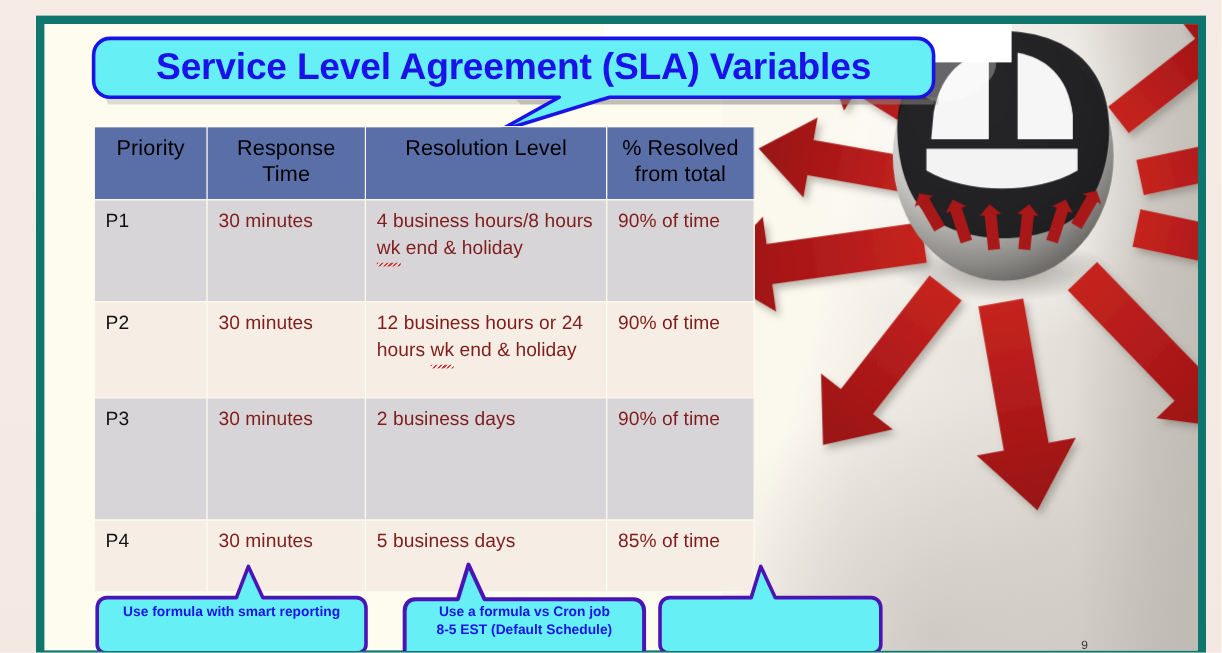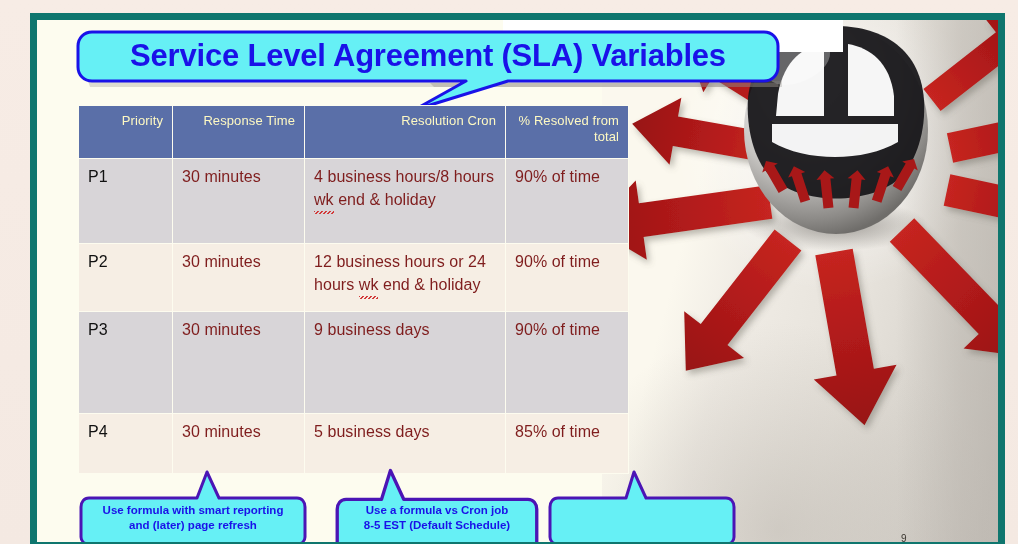--- a/index.html
+++ b/index.html
@@ -123,25 +123,25 @@
     font-family: "Liberation Sans", sans-serif;
   }
   .sla-table th, .sla-table td {
     border: 1px solid #fdfcef;
     vertical-align: top;
     padding: 7px 9px 9px 9px;
     box-sizing: border-box;
   }
   .sla-table thead th {
     background: #5a6fa8;
-    color: #fef9c3;
+    color: #000000;
     font-weight: normal;
-    font-size: 13px;
+    font-size: 18px;
     line-height: 1.22;
-    text-align: right;
+    text-align: center;
     height: 53px;
     letter-spacing: 0.1px;
   }
   .sla-table tbody td {
     font-size: 16px;
     line-height: 1.42;
     color: #7f1d1d;
     letter-spacing: 0.05px;
   }
   .sla-table tbody tr.row-odd td { background: #d8d5d8; }
@@ -149,21 +149,21 @@
   .sla-table tbody td.pri {
     font-weight: normal;
     color: #111111;
     font-size: 16px;
   }
   .col-pri   { width: 94px; }
   .col-resp  { width: 132px; }
   .col-reso  { width: 201px; }
   .col-pct   { width: 123px; }
   .r1 { height: 85px; }
-  .r2 { height: 68px; }
+  .r2 { height: 80px; }
   .r3 { height: 102px; }
   .r4 { height: 60px; }
 
   
   .squig {
     position: relative;
     display: inline-block;
   }
   .squig::after {
     content: "";
@@ -347,61 +347,60 @@
       <colgroup>
         <col class="col-pri">
           <col class="col-resp">
           <col class="col-reso">
           <col class="col-pct">
       </colgroup>
       <thead>
         <tr>
           <th>Priority</th>
           <th>Response Time</th>
-          <th>Resolution Cron</th>
+          <th>Resolution Level</th>
           <th>% Resolved from total</th>
         </tr>
       </thead>
       <tbody>
         <tr class="row-odd r1">
           <td class="pri">P1</td>
           <td>30 minutes</td>
           <td><span>4 business hours/8 hours </span><span class="squig">wk</span><span> end &amp; holiday</span></td>
           <td>90% of time</td>
         </tr>
         <tr class="row-even r2">
           <td class="pri">P2</td>
           <td>30 minutes</td>
           <td><span>12 business hours or 24 hours </span><span class="squig">wk</span><span> end &amp; holiday</span></td>
           <td>90% of time</td>
         </tr>
         <tr class="row-odd r3">
           <td class="pri">P3</td>
           <td>30 minutes</td>
-          <td>9 business days</td>
+          <td>2 business days</td>
           <td>90% of time</td>
         </tr>
         <tr class="row-even r4">
           <td class="pri">P4</td>
           <td>30 minutes</td>
           <td>5 business days</td>
           <td>85% of time</td>
         </tr>
       </tbody>
     </table>
 
     <div class="callout" id="callout-1">
       <svg viewBox="0 0 228 60" preserveAspectRatio="none">
         <path d="M10,12 L118,12 L128,-14 L140,12 L218,12
                  C223,12 226,16 226,21 L226,51 C226,55 223,58 218,58
                  L10,58 C5,58 2,55 2,51 L2,21 C2,16 5,12 10,12 Z" fill="#66f0f5" stroke="#4b15b5" stroke-width="3" stroke-linejoin="round"></path>
       </svg>
       <div class="ctext">
         <div>Use formula with smart reporting</div>
-        <div>and (later) page refresh</div>
       </div>
     </div>
 
     <div class="callout" id="callout-2">
       <svg viewBox="0 0 184 60" preserveAspectRatio="none">
         <path d="M10,12 L42,12 L50,-14 L62,12 L174,12
                  C179,12 182,16 182,21 L182,51 C182,55 179,58 174,58
                  L10,58 C5,58 2,55 2,51 L2,21 C2,16 5,12 10,12 Z" fill="#66f0f5" stroke="#4b15b5" stroke-width="3" stroke-linejoin="round"></path>
       </svg>
       <div class="ctext">

